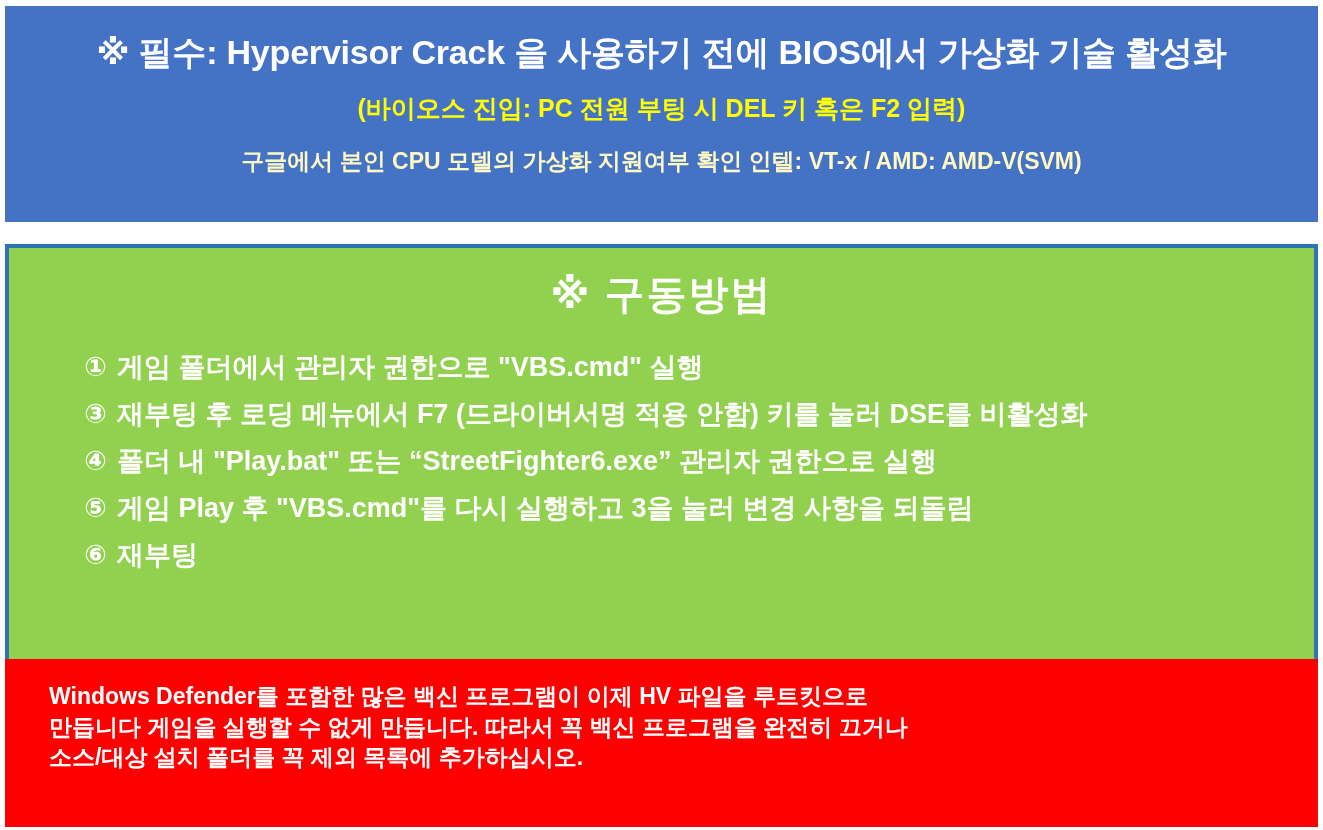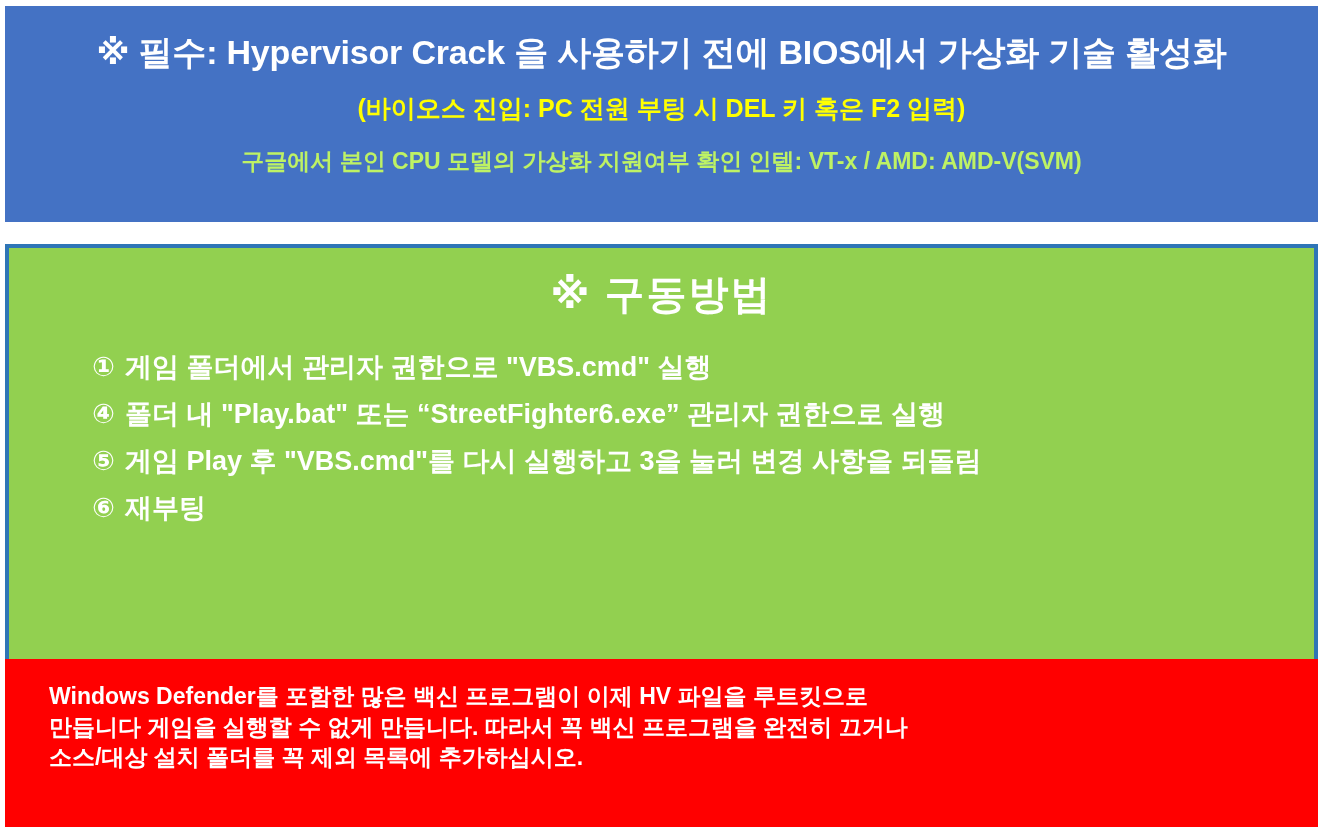--- a/index.html
+++ b/index.html
@@ -48,21 +48,21 @@
   .header-line-2 {
     color: #FFFF00;
     font-size: 25px;
     font-weight: bold;
     line-height: 1.1;
     margin-top: 24px;
     white-space: nowrap;
     text-align: center;
   }
   .header-line-3 {
-    color: #bef264;
+    color: #fef9c3;
     font-size: 23px;
     font-weight: bold;
     line-height: 1.1;
     margin-top: 26px;
     white-space: nowrap;
     text-align: center;
   }
 
   
   .steps-panel {
@@ -78,21 +78,21 @@
   .steps-title {
     color: #ffffff;
     font-size: 40px;
     font-weight: bold;
     text-align: center;
     margin-top: 24px;
     line-height: 1.1;
     letter-spacing: 2px;
   }
   .steps-list {
-    margin: 8px;
+    margin: 0;
     padding: 0;
     list-style: none;
     margin-top: 38px;
   }
   .step-item {
     color: #ffffff;
     font-size: 27px;
     font-weight: bold;
     line-height: 1.0;
     padding: 0 0 0 75px;
@@ -135,20 +135,23 @@
     <div class="header-line-3">구글에서 본인 CPU 모델의 가상화 지원여부 확인 인텔: VT-x  /  AMD: AMD-V(SVM)</div>
   </div>
 
   <div class="steps-panel">
     <div class="steps-title">※  구동방법</div>
     <ul class="steps-list">
       <li class="step-item">
         <span class="step-marker">①</span><span>게임 폴더에서 관리자 권한으로 "VBS.cmd" 실행</span>
       </li>
       <li class="step-item">
+        <span class="step-marker">③</span><span>재부팅 후 로딩 메뉴에서 F7 (드라이버서명 적용 안함) 키를 눌러 DSE를 비활성화</span>
+      </li>
+      <li class="step-item">
         <span class="step-marker">④</span><span>폴더 내 "Play.bat" 또는 “StreetFighter6.exe” 관리자 권한으로 실행</span>
       </li>
       <li class="step-item">
         <span class="step-marker">⑤</span><span>게임 Play 후 "VBS.cmd"를 다시 실행하고 3을 눌러 변경 사항을 되돌림</span>
       </li>
       <li class="step-item">
         <span class="step-marker">⑥</span><span>재부팅</span>
       </li>
     </ul>
   </div>

